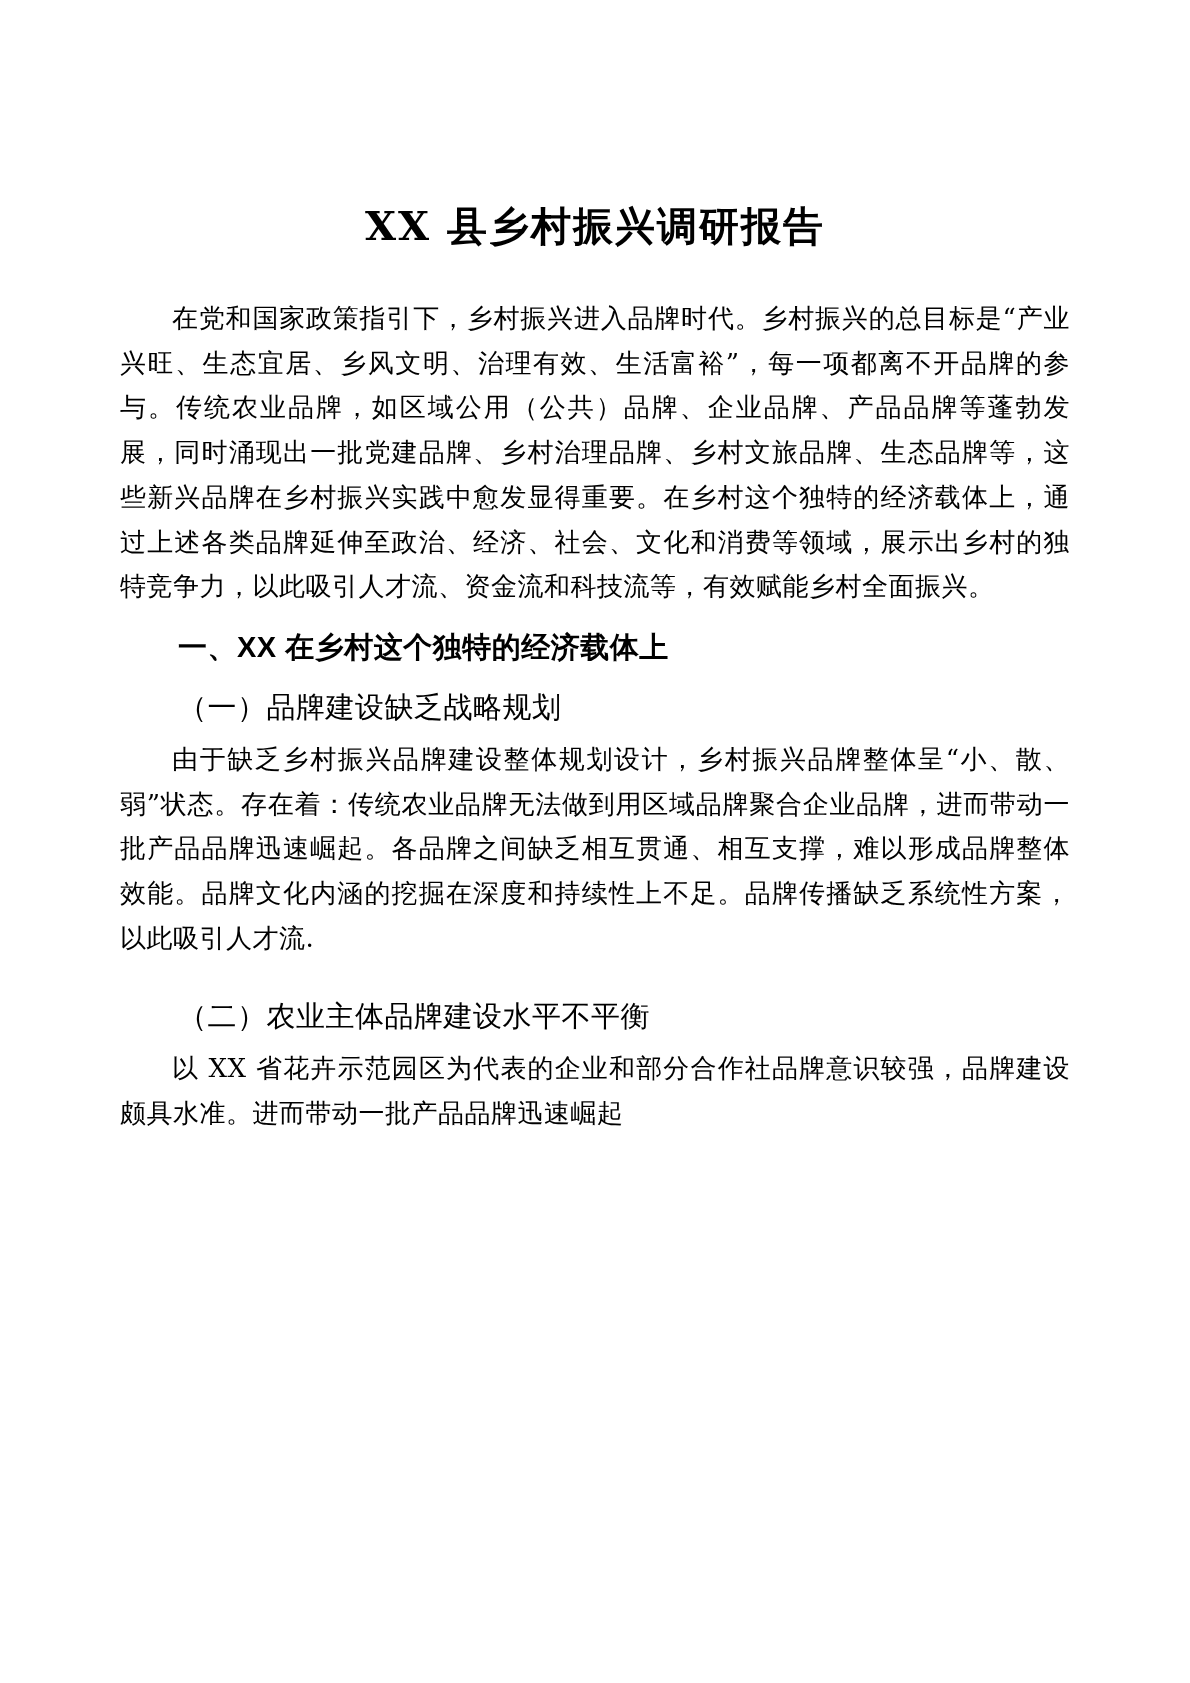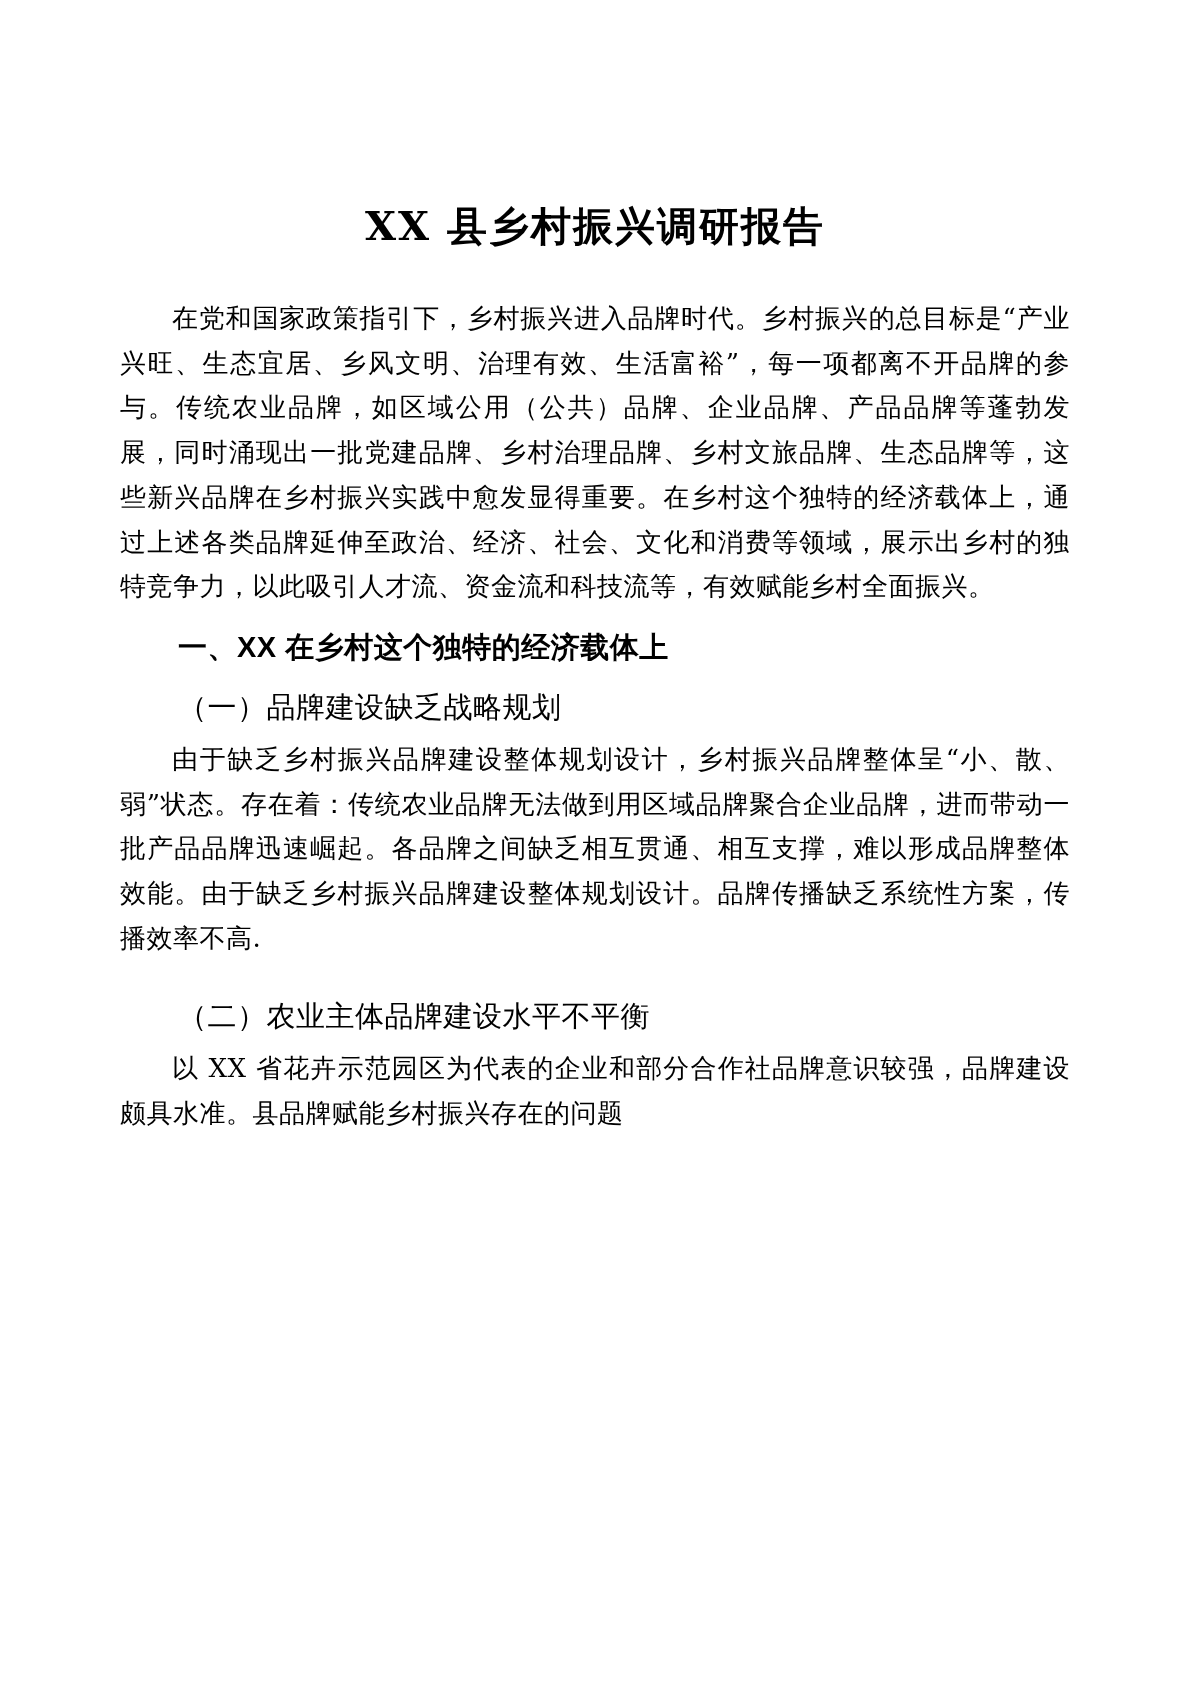--- a/index.html
+++ b/index.html
@@ -63,20 +63,20 @@
 
 <div class="page">
   <h1 class="doc-title">XX 县乡村振兴调研报告</h1>
 
   <p class="para">在党和国家政策指引下，乡村振兴进入品牌时代。乡村振兴的总目标是“产业兴旺、生态宜居、乡风文明、治理有效、生活富裕”，每一项都离不开品牌的参与。传统农业品牌，如区域公用（公共）品牌、企业品牌、产品品牌等蓬勃发展，同时涌现出一批党建品牌、乡村治理品牌、乡村文旅品牌、生态品牌等，这些新兴品牌在乡村振兴实践中愈发显得重要。在乡村这个独特的经济载体上，通过上述各类品牌延伸至政治、经济、社会、文化和消费等领域，展示出乡村的独特竞争力，以此吸引人才流、资金流和科技流等，有效赋能乡村全面振兴。</p>
 
   <div class="heading-1">一、XX 在乡村这个独特的经济载体上</div>
 
   <div class="heading-2">（一）品牌建设缺乏战略规划</div>
 
-  <p class="para">由于缺乏乡村振兴品牌建设整体规划设计，乡村振兴品牌整体呈“小、散、弱”状态。存在着：传统农业品牌无法做到用区域品牌聚合企业品牌，进而带动一批产品品牌迅速崛起。各品牌之间缺乏相互贯通、相互支撑，难以形成品牌整体效能。由于缺乏乡村振兴品牌建设整体规划设计。品牌传播缺乏系统性方案，传播效率不高.</p>
+  <p class="para">由于缺乏乡村振兴品牌建设整体规划设计，乡村振兴品牌整体呈“小、散、弱”状态。存在着：传统农业品牌无法做到用区域品牌聚合企业品牌，进而带动一批产品品牌迅速崛起。各品牌之间缺乏相互贯通、相互支撑，难以形成品牌整体效能。品牌文化内涵的挖掘在深度和持续性上不足。品牌传播缺乏系统性方案，以此吸引人才流.</p>
 
   <div class="spacer-sm"></div>
 
   <div class="heading-2">（二）农业主体品牌建设水平不平衡</div>
 
-  <p class="para">以 XX 省花卉示范园区为代表的企业和部分合作社品牌意识较强，品牌建设颇具水准。县品牌赋能乡村振兴存在的问题</p>
+  <p class="para">以 XX 省花卉示范园区为代表的企业和部分合作社品牌意识较强，品牌建设颇具水准。进而带动一批产品品牌迅速崛起</p>
 </div>
 
 </body></html>

